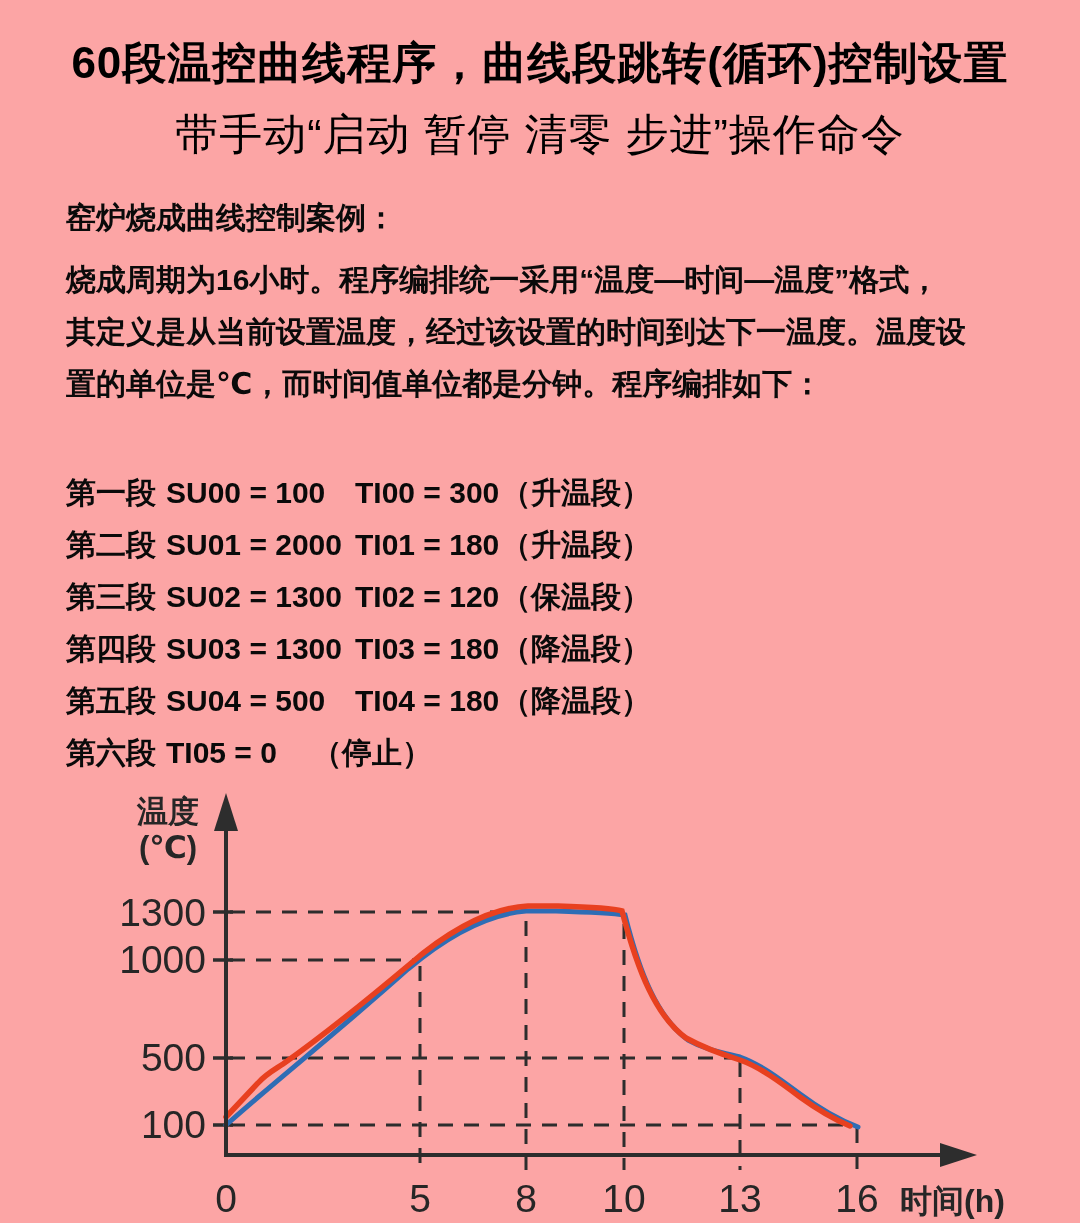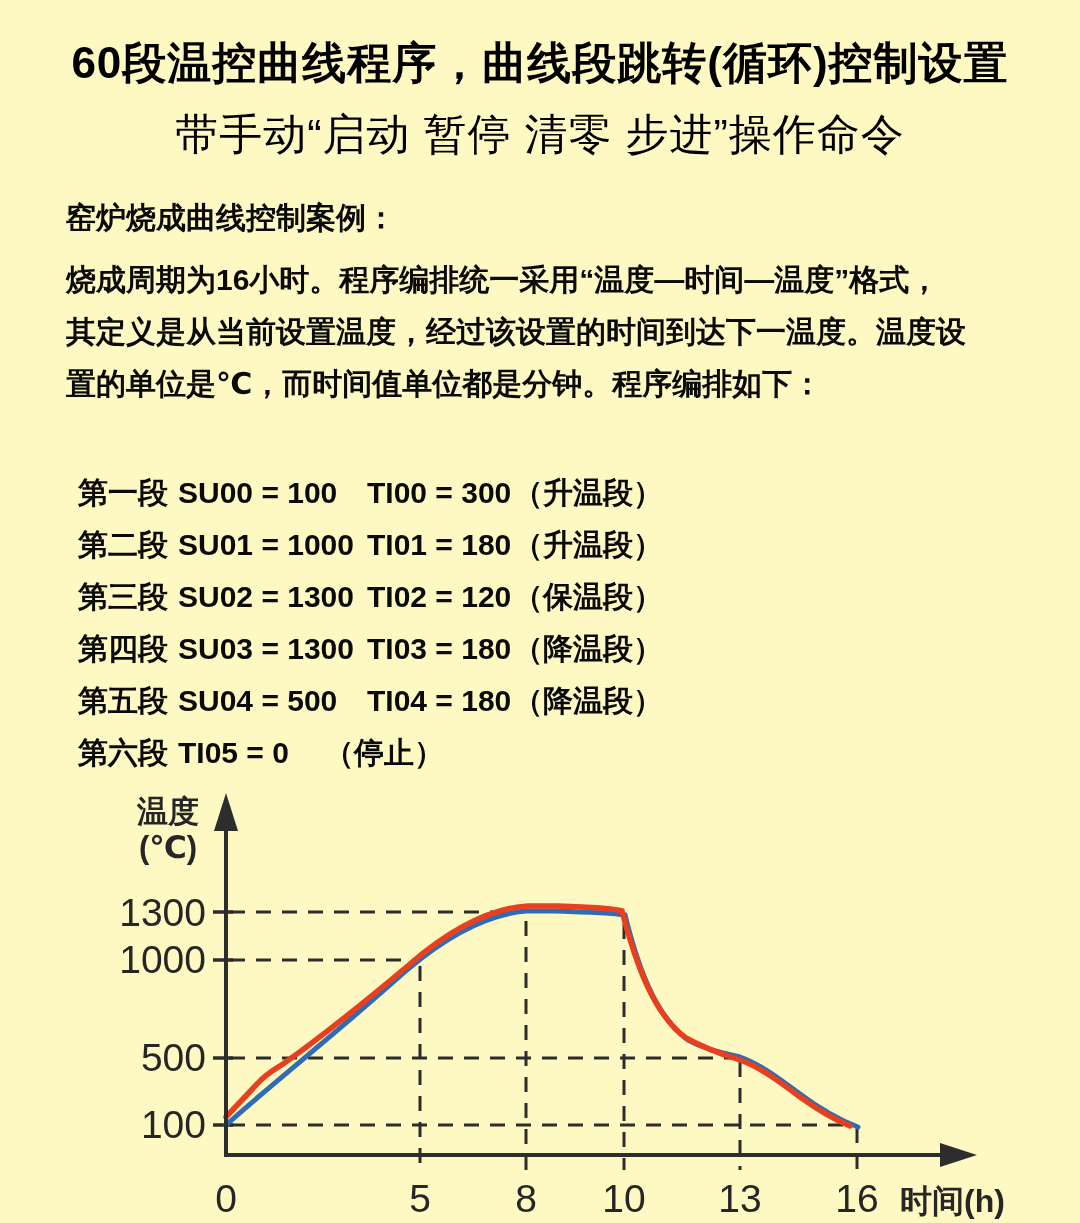--- a/index.html
+++ b/index.html
@@ -1,21 +1,21 @@
 <!DOCTYPE html>
 <html><head>
 <meta charset="utf-8">
 <style>
   html,body{margin:0;padding:0;}
   body{
     width:1080px;height:1223px;background:#ffffff;
     font-family:"Liberation Sans","DejaVu Sans",sans-serif;
     color:#111;position:relative;overflow:hidden;
   }
-  .page{position:absolute;inset:0;width:1080px;height:1223px;background:#fef9c3;}
+  .page{position:absolute;inset:0;width:1080px;height:1223px;background:#fca5a5;}
   .title1{
     position:absolute;top:34px;left:0;width:1080px;text-align:center;
     font-size:44px;font-weight:900;color:#000;letter-spacing:1px;white-space:nowrap;
   }
   .title2{
     position:absolute;top:106px;left:0;width:1080px;text-align:center;
     font-size:43px;font-weight:400;color:#000;letter-spacing:1px;white-space:nowrap;
   }
   .case-heading{
     position:absolute;left:66px;top:198px;
@@ -24,21 +24,21 @@
   .para{
     position:absolute;left:66px;top:254px;width:970px;
     font-size:30px;font-weight:700;color:#0a0a0a;line-height:52px;
   }
   .para .pline{white-space:nowrap;}
   .para .pline.first{padding-left:49px;}
   .program{
     position:absolute;left:66px;top:467px;width:860px;
     font-size:30px;font-weight:700;color:#0a0a0a;
   }
-  .prow{display:flex;align-items:center;height:52px;white-space:nowrap;margin-left:12px;}
+  .prow{display:flex;align-items:center;height:52px;white-space:nowrap;}
   .col-seg{width:100px;flex:0 0 auto;}
   .col-su{width:189px;flex:0 0 auto;}
   .col-ti{width:146px;flex:0 0 auto;}
   .col-note{flex:0 0 auto;}
   .chart-wrap{position:absolute;left:0;top:780px;width:1080px;height:443px;}
   svg text{fill:#262626;}
   .axis-label{font-size:31px;font-weight:600;}
   .tick-label{font-size:39px;font-weight:400;}
   .xaxis-title{font-size:32px;font-weight:600;}
 </style>
@@ -60,21 +60,21 @@
 
   <div class="program">
     <div class="prow">
       <span class="col-seg">第一段</span>
       <span class="col-su">SU00 = 100</span>
       <span class="col-ti">TI00 = 300</span>
       <span class="col-note">（升温段）</span>
     </div>
     <div class="prow">
       <span class="col-seg">第二段</span>
-      <span class="col-su">SU01 = 1000</span>
+      <span class="col-su">SU01 = 2000</span>
       <span class="col-ti">TI01 = 180</span>
       <span class="col-note">（升温段）</span>
     </div>
     <div class="prow">
       <span class="col-seg">第三段</span>
       <span class="col-su">SU02 = 1300</span>
       <span class="col-ti">TI02 = 120</span>
       <span class="col-note">（保温段）</span>
     </div>
     <div class="prow">

